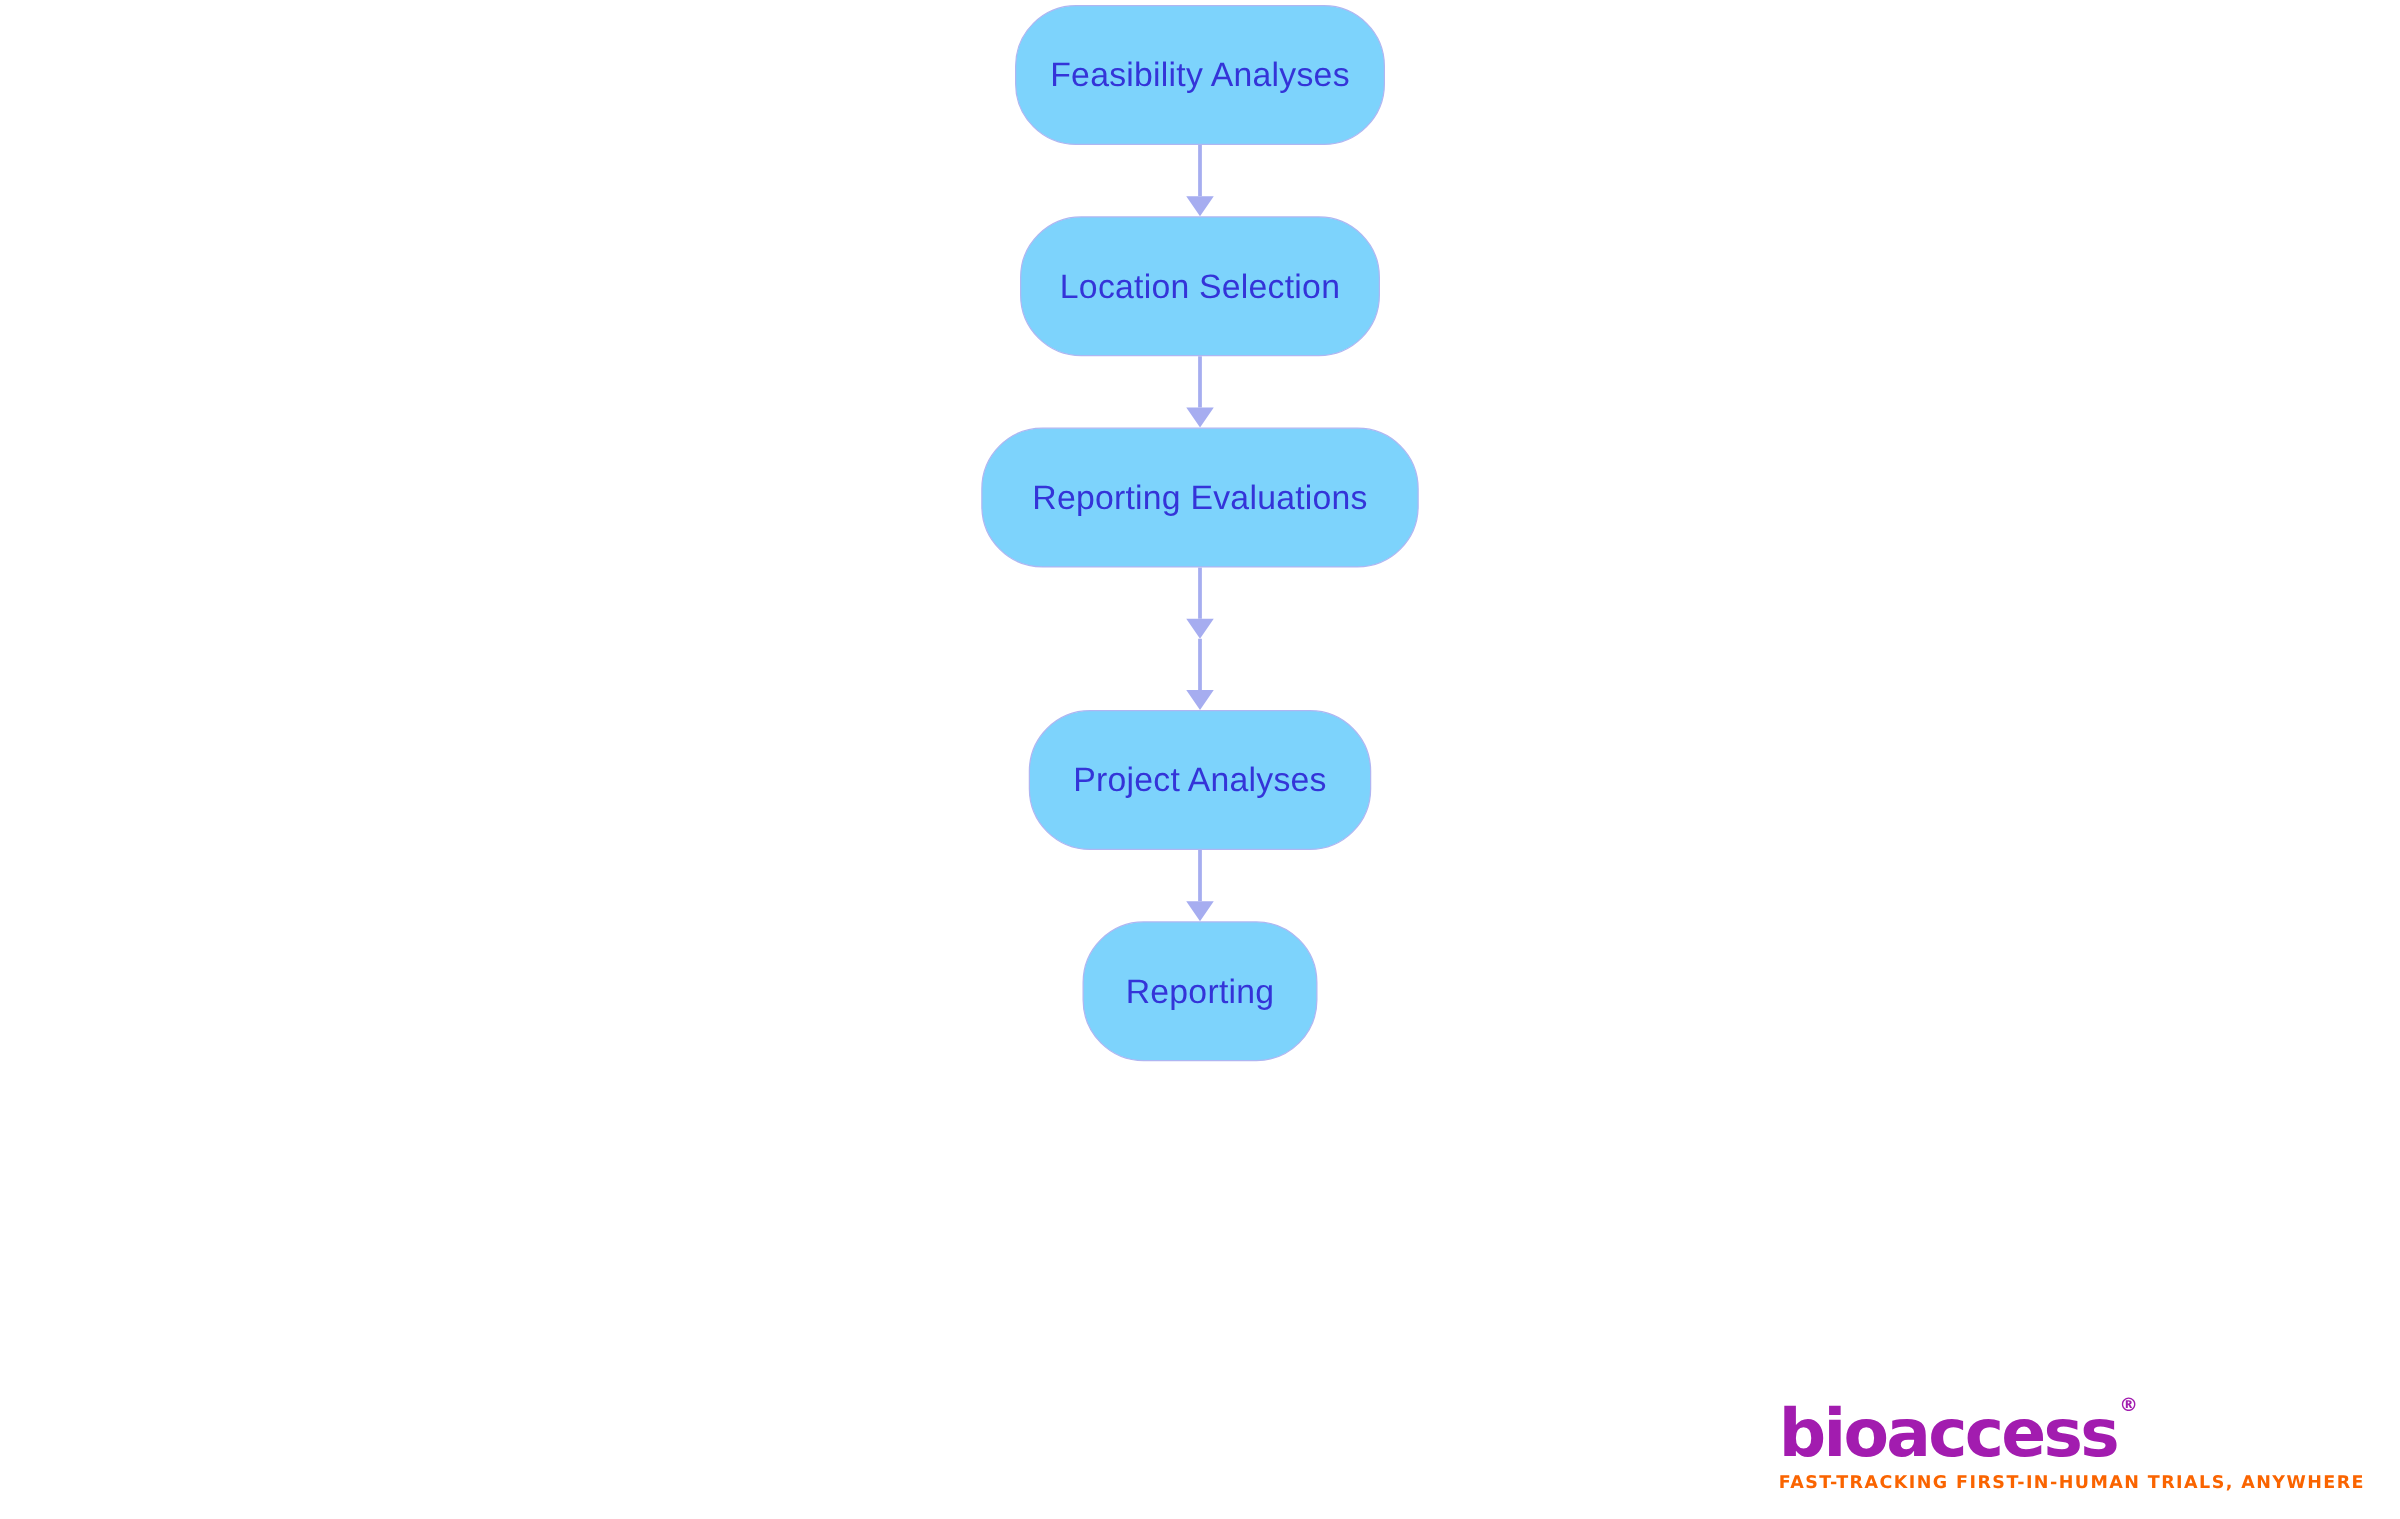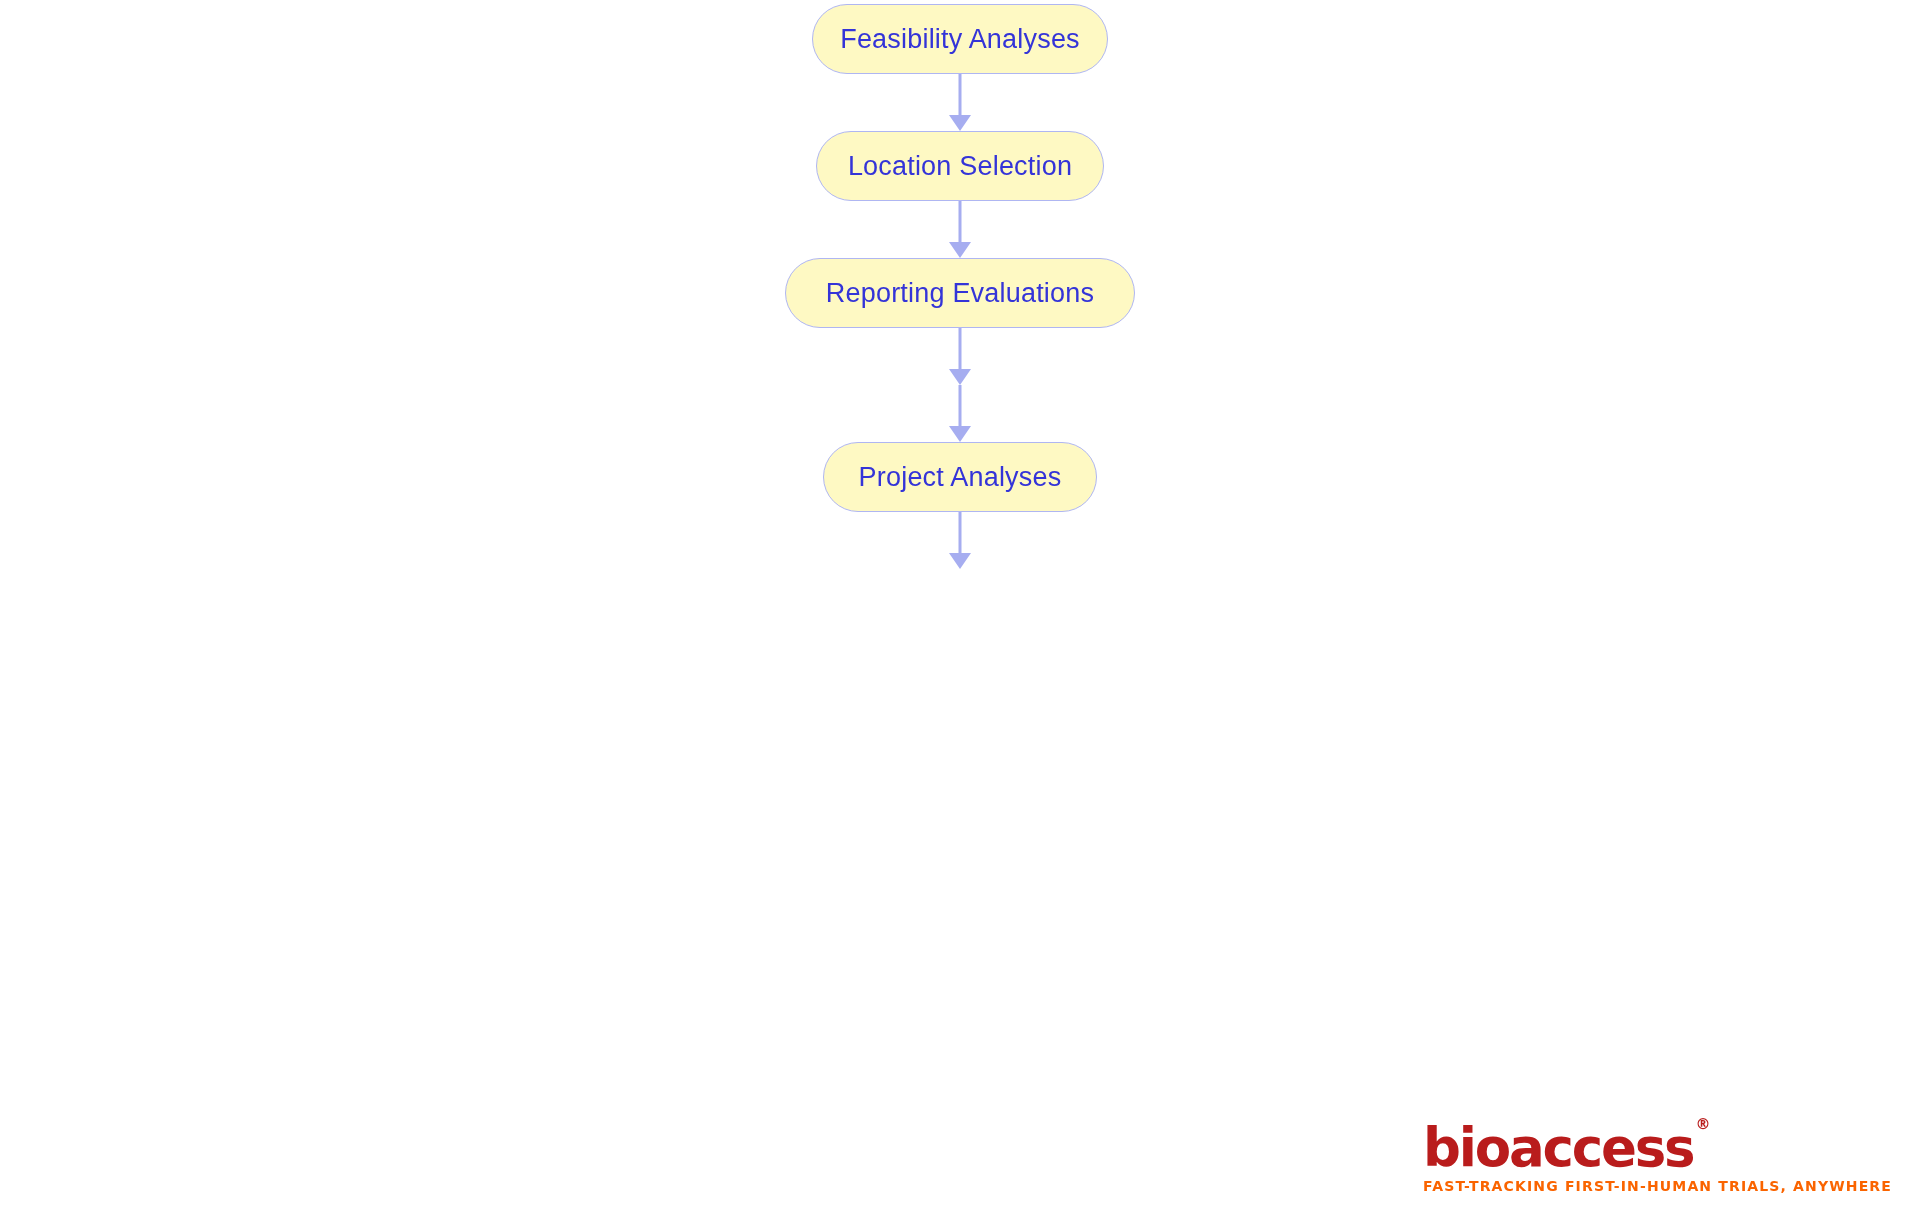--- a/index.html
+++ b/index.html
@@ -31,23 +31,23 @@
     top: 0;
     width: 1920px;
     display: flex;
     flex-direction: column;
     align-items: center;
   }
 
   
   .node {
     box-sizing: border-box;
-    height: 70px;
+    height: 112px;
     border-radius: 49px;
-    background: #fef9c3;
+    background: #7dd3fc;
     border: 1.6px solid #afb6f2;
     display: flex;
     align-items: center;
     justify-content: center;
     padding: 0 46px;
     position: relative;
     z-index: 2;
   }
   .node-label {
     color: #3434d8;
@@ -110,21 +110,21 @@
   #brand-logo {
     position: absolute;
     right: 28px;
     bottom: 22px;
     text-align: left;
     user-select: none;
   }
   .logo-wordmark {
     position: relative;
     display: inline-block;
-    color: #b91c1c;
+    color: #a21caf;
     font-family: "DejaVu Sans", sans-serif;
     font-size: 53px;
     font-weight: 700;
     letter-spacing: -2.2px;
     line-height: 1;
   }
   .logo-reg {
     position: absolute;
     top: -4px;
     right: -17px;
@@ -185,20 +185,23 @@
 
     <div class="node" style="width:274px;">
       <span class="node-label">Project Analyses</span>
     </div>
 
     <div class="connector gap-5">
       <span class="stem"></span>
       <span class="head"></span>
     </div>
 
+    <div class="node" style="width:188px;">
+      <span class="node-label">Reporting</span>
+    </div>
 
   </div>
 </div>
 
 <div id="brand-logo">
   <div class="logo-wordmark">
     <span>bioaccess</span><span class="logo-reg">®</span>
   </div>
   <div class="logo-tagline">FAST-TRACKING FIRST-IN-HUMAN TRIALS, ANYWHERE</div>
 </div>

